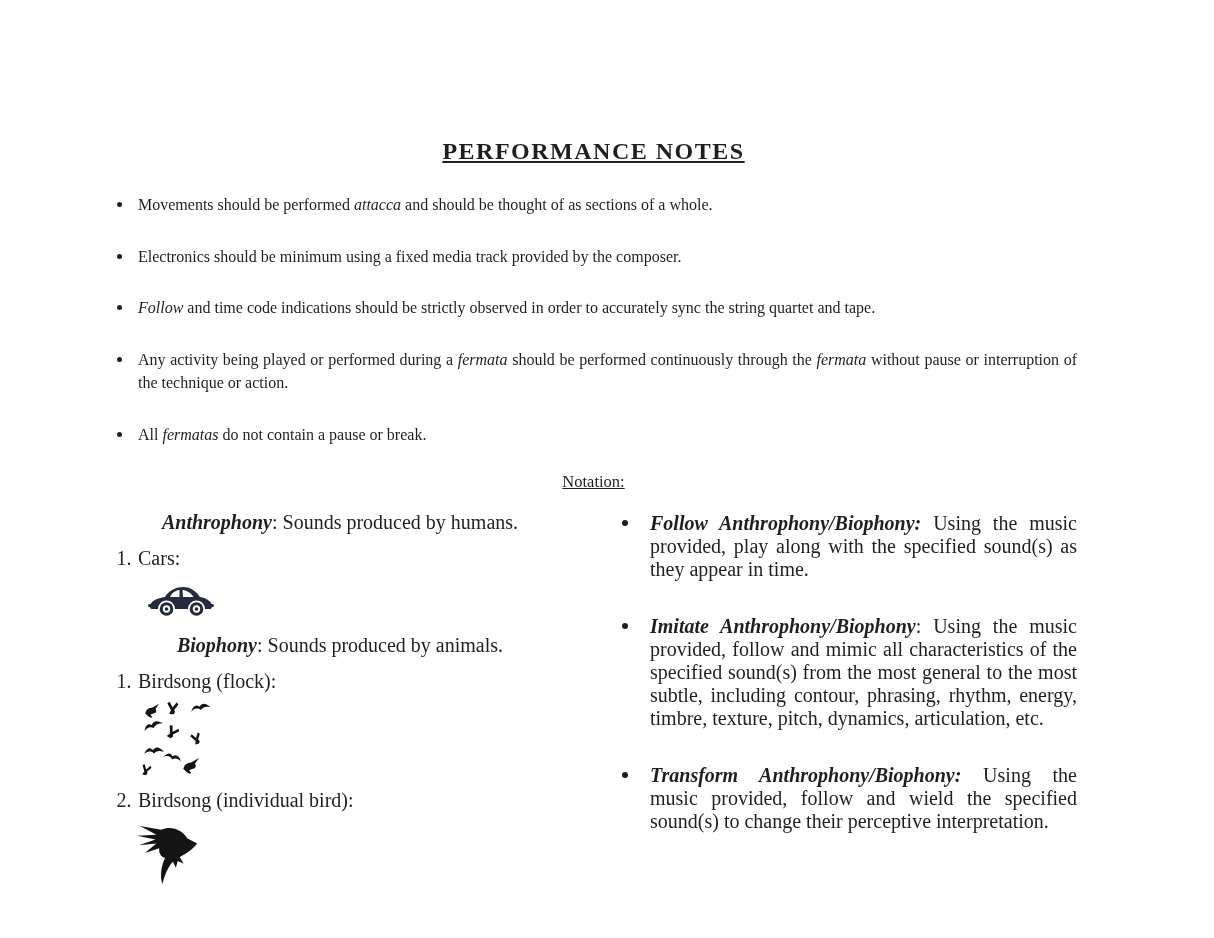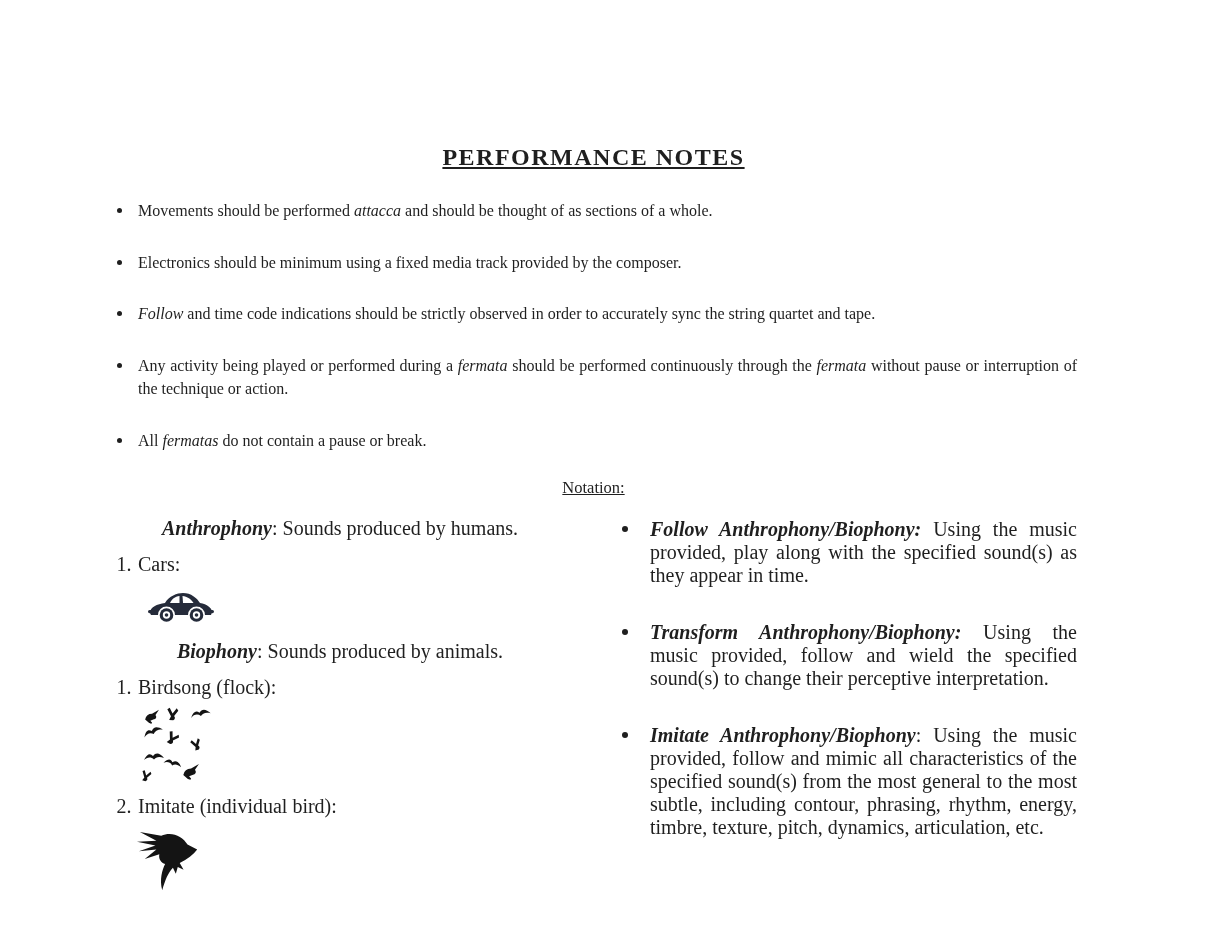--- a/index.html
+++ b/index.html
@@ -5,21 +5,21 @@
   * { margin:0; padding:0; box-sizing:border-box; }
   html,body { background:#ffffff; }
   body {
     width:1214px; height:938px;
     font-family:"Liberation Serif", serif;
     color:#1f1f1f;
     position:relative;
     overflow:hidden;
   }
   .content {
-    position:absolute; left:110px; top:8px; width:967px;
+    position:absolute; left:110px; top:2px; width:967px;
   }
   .doc-title {
     margin-top:136px;
     text-align:center;
     font-size:24px;
     font-weight:bold;
     letter-spacing:1.5px;
   }
   .doc-title span { text-decoration:underline; }
   ul.perf-bullets {
@@ -142,34 +142,34 @@
           <use href="#fb2" transform="translate(48,34) rotate(-10) scale(0.9)"></use>
           <use href="#fb1" transform="translate(4,46)"></use>
           <use href="#fb1" transform="translate(26,50) rotate(20) scale(0.9)"></use>
           <use href="#fb3" transform="translate(42,56) scale(1.3)"></use>
           <use href="#fb2" transform="translate(2,62) rotate(24) scale(0.85)"></use>
         </svg>
       </div>
 
       <div class="num-item">
         <span class="num">2.</span>
-        <span>Imitate (individual bird):</span>
+        <span>Birdsong (individual bird):</span>
       </div>
 
       <div class="icon-block bird-icon-block">
         <svg viewBox="0 0 70 70" xmlns="http://www.w3.org/2000/svg">
           <path fill="#141414" d="M63 21 L53 16 C48 7 36 2 26 7 L4 3 L21 12 L1 13 L20 17 L3 23 L21 21 L9 31 L24 26 C23 31 26 35 30 36 C27 42 24 52 27 63 C30 53 33 45 38 40 L41 46 L43 39 L49 42 L45 35 C53 31 59 26 63 21 Z"></path>
         </svg>
       </div>
 
     </div>
 
     <div class="col-right">
       <ul class="notation-bullets">
         <li><span class="bolditalic">Follow Anthrophony/Biophony:</span><span> Using the music provided, play along with the specified sound(s) as they appear in time.</span></li>
+        <li><span class="bolditalic">Imitate Anthrophony/Biophony</span><span>: Using the music provided, follow and mimic all characteristics of the specified sound(s) from the most general to the most subtle, including contour, phrasing, rhythm, energy, timbre, texture, pitch, dynamics, articulation, etc.</span></li>
         <li><span class="bolditalic">Transform Anthrophony/Biophony:</span><span> Using the music provided, follow and wield the specified sound(s) to change their perceptive interpretation.</span></li>
-        <li><span class="bolditalic">Imitate Anthrophony/Biophony</span><span>: Using the music provided, follow and mimic all characteristics of the specified sound(s) from the most general to the most subtle, including contour, phrasing, rhythm, energy, timbre, texture, pitch, dynamics, articulation, etc.</span></li>
       </ul>
     </div>
 
   </div>
 
 </div>
 
 </body></html>

